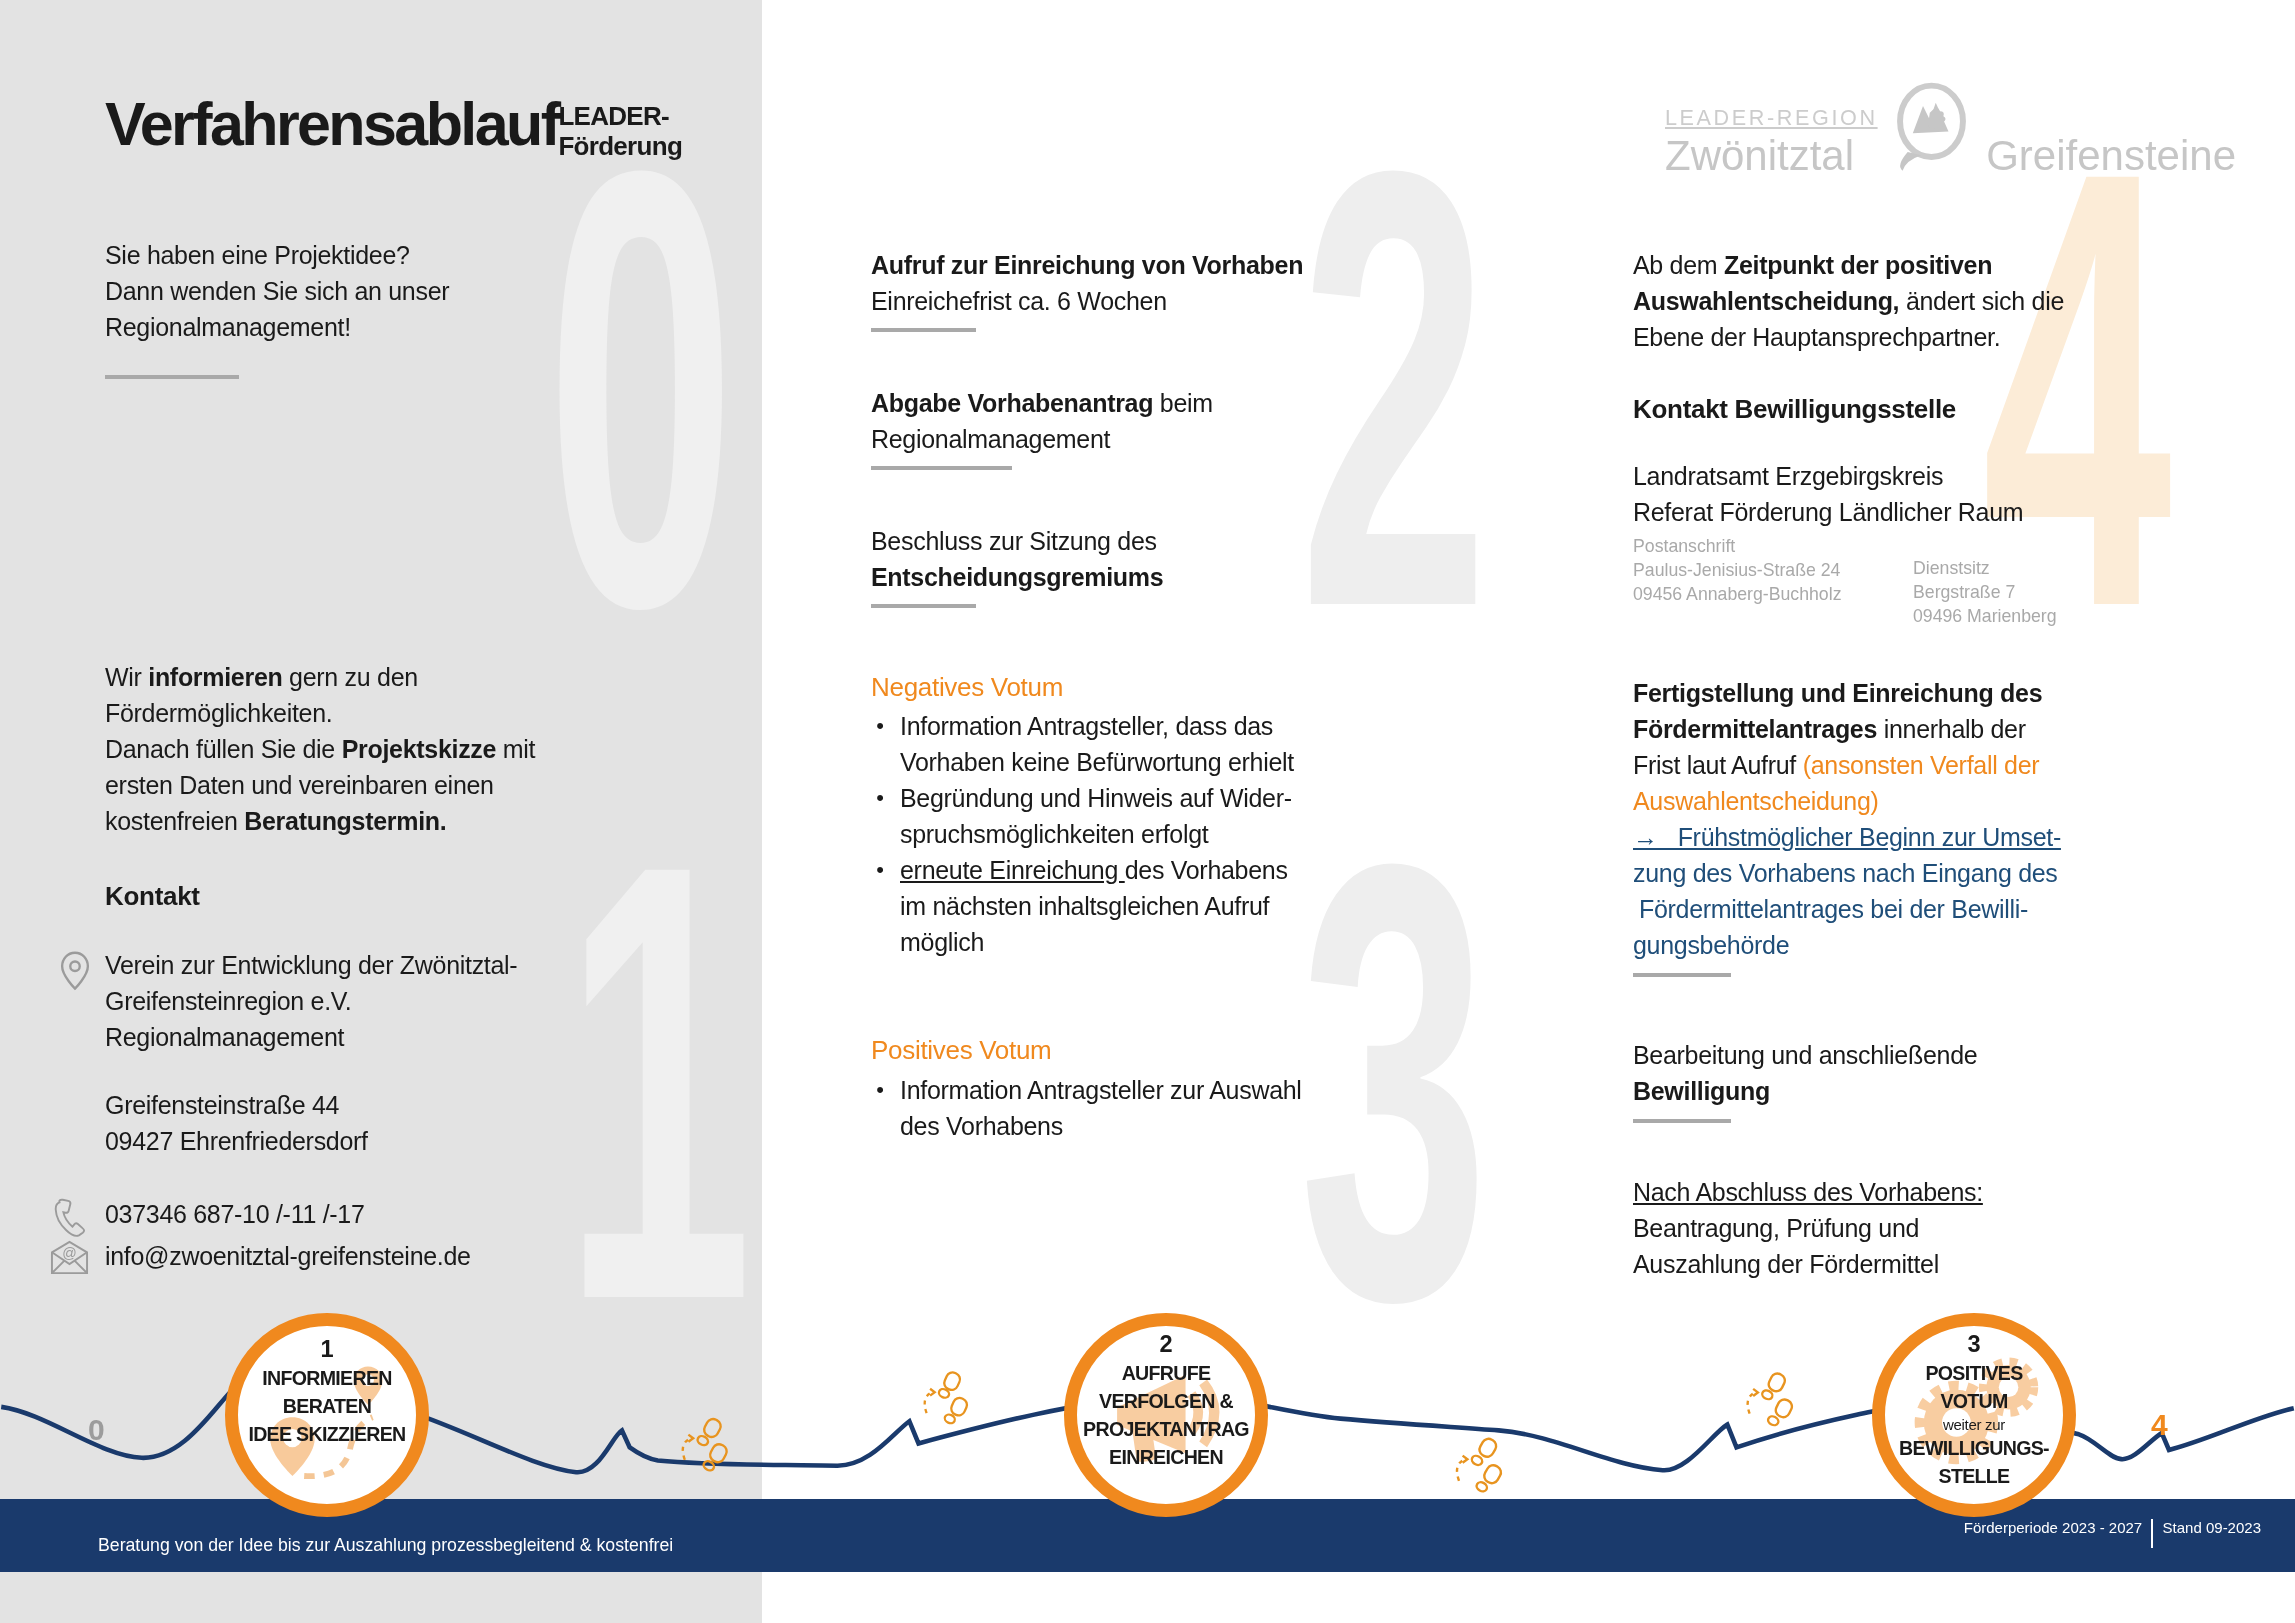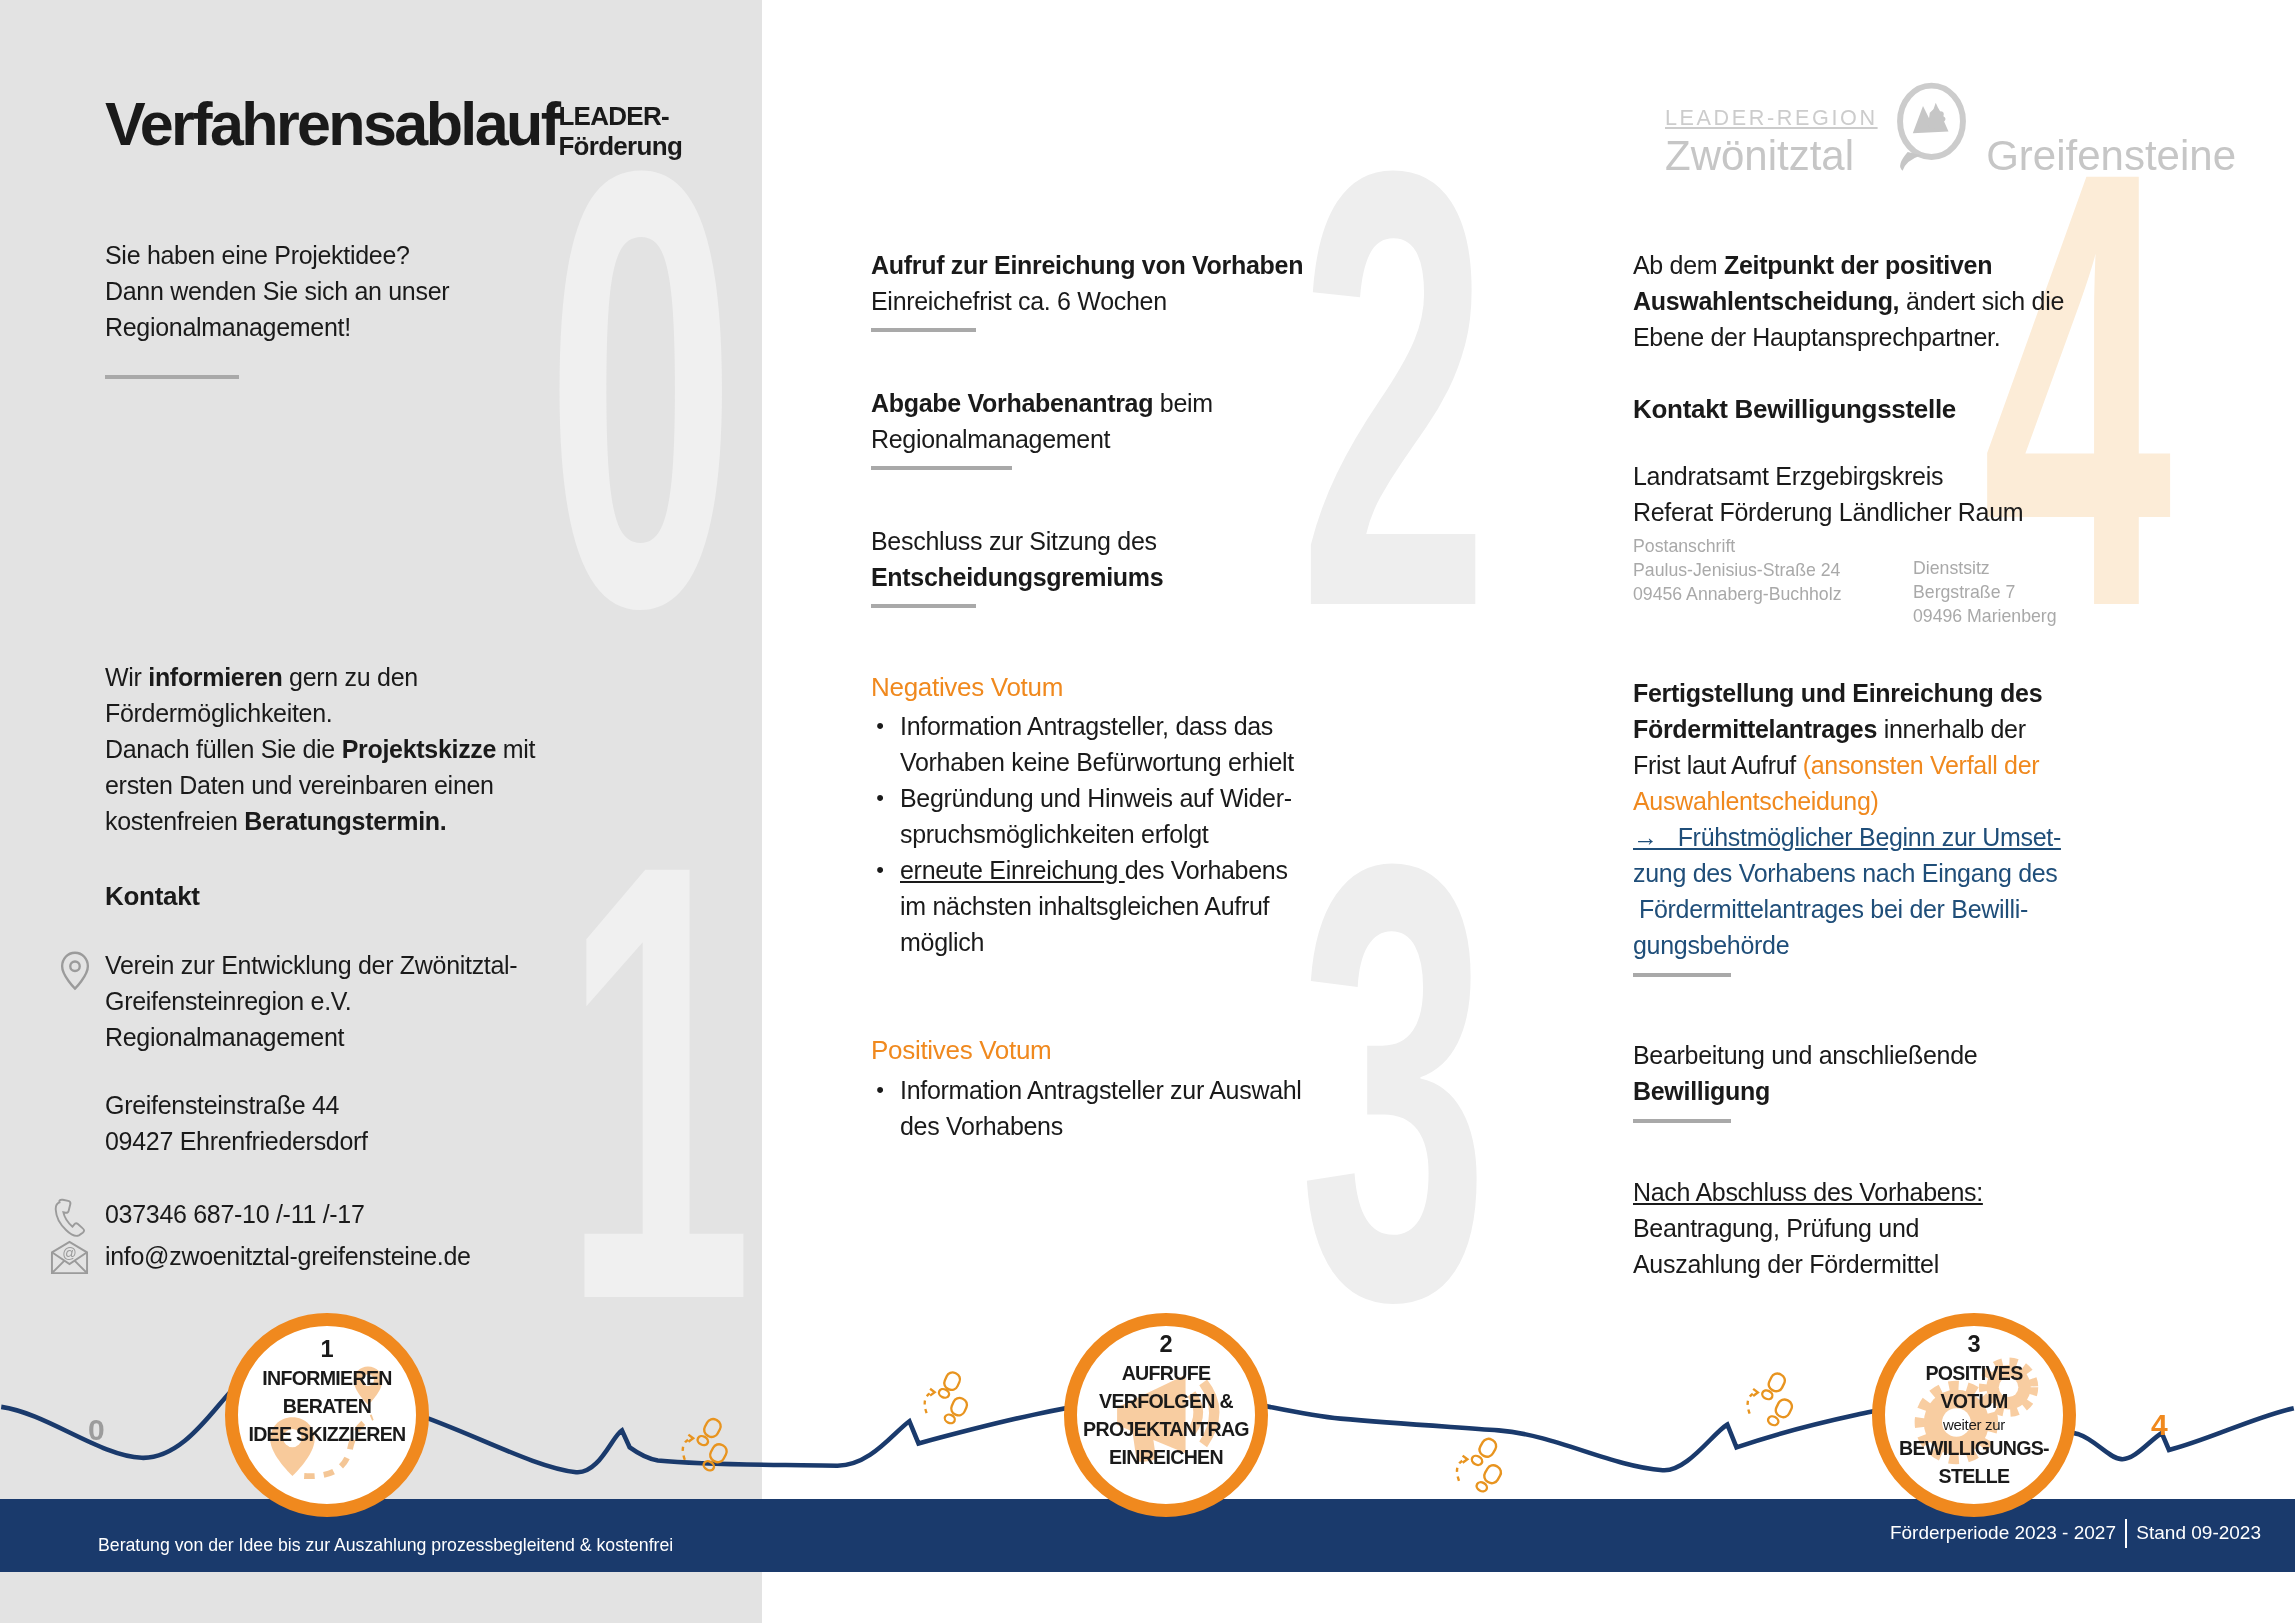--- a/index.html
+++ b/index.html
@@ -37,21 +37,21 @@
   .c-num{font-size:23.6px;font-weight:700;line-height:29px;}
   .c-row{font-size:19.6px;font-weight:700;line-height:28px;letter-spacing:-0.7px;}
   .c-small{font-size:15px;font-weight:400;line-height:19.6px;}
   
   .wave{position:absolute;left:0;top:1335px;z-index:3;}
   .foot{position:absolute;z-index:3;}
   .marker{position:absolute;z-index:3;font-size:30px;font-weight:700;}
   
   .footer-bar{position:absolute;left:0;top:1499px;width:2295px;height:73px;background:#1a3a6c;z-index:4;}
   .footer-left{position:absolute;left:98px;top:36px;color:#ffffff;font-size:17.7px;letter-spacing:0;}
-  .footer-right{position:absolute;right:34px;top:19.6px;color:#ffffff;font-size:19px;letter-spacing:0;display:flex;align-items:center;gap:9.2px;}
+  .footer-right{position:absolute;right:34px;top:19.6px;color:#ffffff;font-size:15px;letter-spacing:0;display:flex;gap:9.2px;}
   .fsep{display:inline-block;width:2px;height:29px;background:#ffffff;}
 </style>
 </head>
 <body>
 
 <div id="page">
 
   <div class="gray-col"></div>
   <div class="giant" style="left:546px;top:79px;color:#f0f0f0;">0</div>
   <div class="giant" style="left:563px;top:772px;color:#f0f0f0;">1</div>

